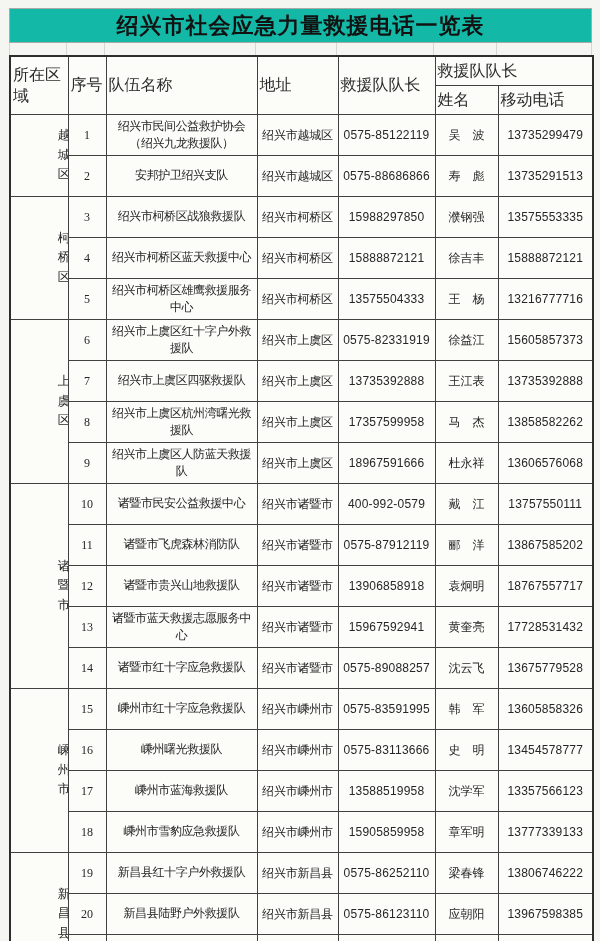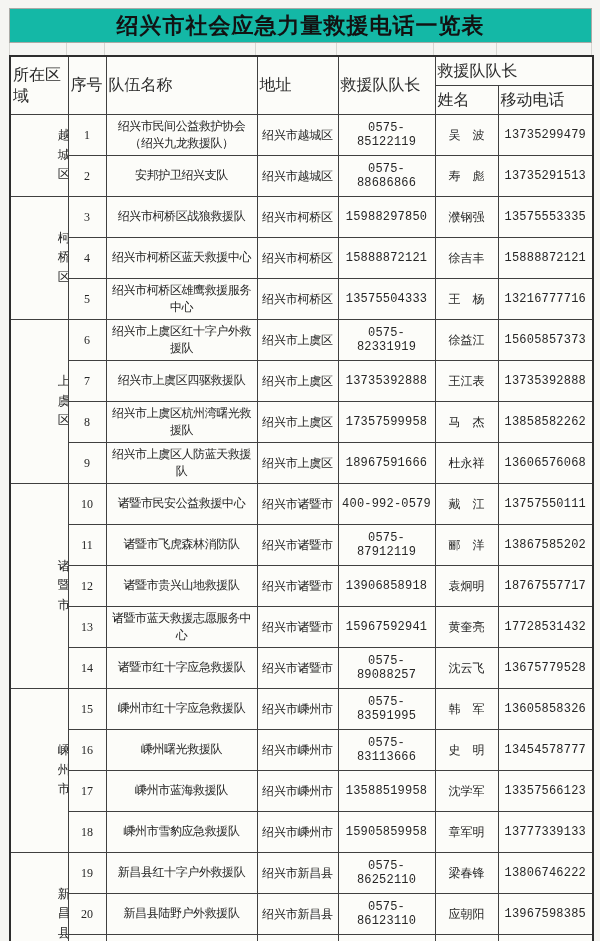--- a/index.html
+++ b/index.html
@@ -61,21 +61,21 @@
   .address-cell {
     text-align: left;
     padding-left: 4px;
     font-size: 11.5px;
     letter-spacing: -0.2px;
     margin-left: 32px;
   }
   .duty-phone-cell, .leader-mobile-cell {
     font-size: 12px;
     letter-spacing: 0.2px;
-    font-family: Liberation Mono, monospace;
+    font-family: Liberation Sans, sans-serif;
   }
   .region-cell { text-align: center; vertical-align: middle; }
   .region-label {
     display: inline-block;
     width: 1.1em;
     word-break: break-all;
     line-height: 1.55;
     font-size: 12.5px;
     text-align: center;
     margin-left: 44px;

